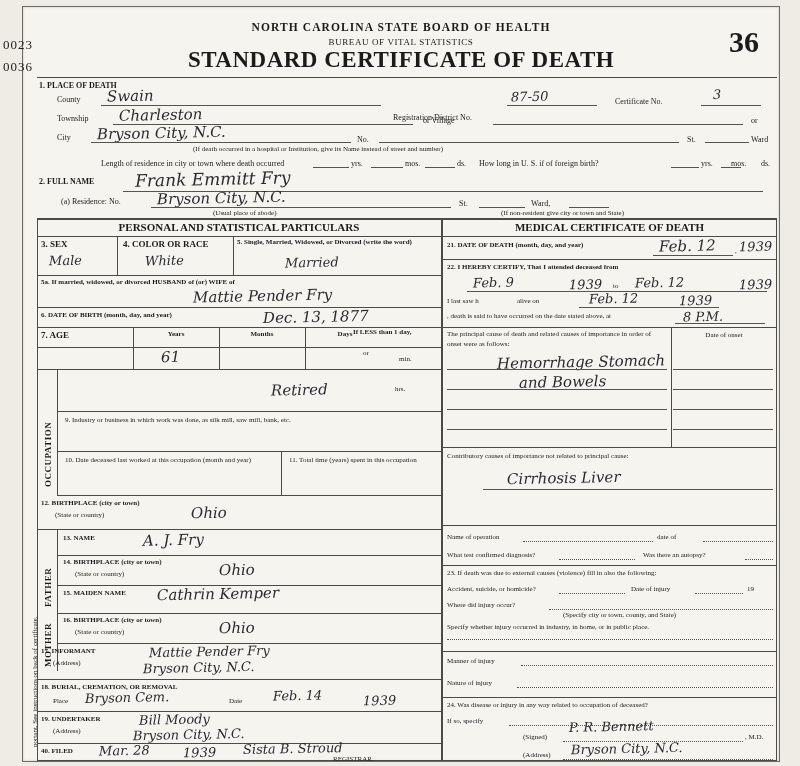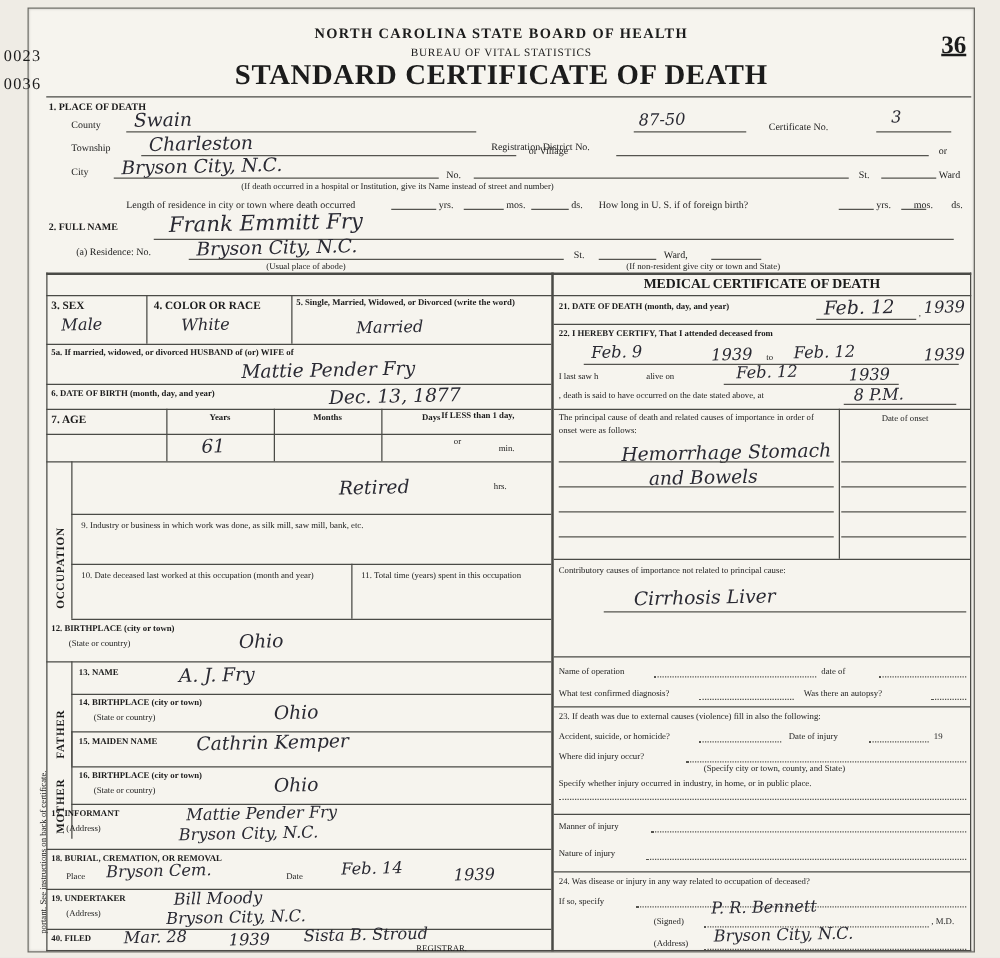--- a/index.html
+++ b/index.html
@@ -23,21 +23,21 @@
   .hwlg{font-size:17px;}
 </style>
 </head>
 <body>
 
 <div class="page">
   <div class="sheet">
 
     <div class="abs pr" style="left:-20px;top:30px;font-size:13px;letter-spacing:1px;">0023</div>
     <div class="abs pr" style="left:-20px;top:52px;font-size:13px;letter-spacing:1px;">0036</div>
-    <div class="abs pr bold" style="right:6px;top:18px;font-size:20px;text-decoration:underline;">36</div>
+    <div class="abs pr bold" style="right:20px;top:18px;font-size:30px;">36</div>
 
     <div class="abs ctr bold pr" style="left:0;top:14px;width:756px;font-size:11.5px;letter-spacing:1.1px;">NORTH CAROLINA STATE BOARD OF HEALTH</div>
     <div class="abs ctr pr" style="left:0;top:30px;width:756px;font-size:9px;letter-spacing:.6px;">BUREAU OF VITAL STATISTICS</div>
     <div class="abs ctr bold pr" style="left:0;top:40px;width:756px;font-size:23px;letter-spacing:.5px;">STANDARD CERTIFICATE OF DEATH</div>
 
     <div class="vert xsmall pr" style="left:8px;top:740px;">portant. See instructions on back of certificate.</div>
 
     <div class="ln" style="left:14px;top:70px;width:740px;height:1px;"></div>
 
     <div class="abs pr bold small" style="left:16px;top:74px;text-align:right;">1. PLACE OF DEATH</div>
@@ -97,20 +97,21 @@
     <div class="abs pr xsmall" style="left:190px;top:202px;">(Usual place of abode)</div>
     <div class="abs pr xsmall" style="left:478px;top:202px;">(If non-resident give city or town and State)</div>
 
     <div class="ln" style="left:14px;top:211px;width:740px;height:1.5px;"></div>
     <div class="ln" style="left:14px;top:229px;width:740px;height:1px;"></div>
     <div class="ln" style="left:418px;top:211px;width:1.5px;height:543px;"></div>
     <div class="ln" style="left:14px;top:211px;width:1.2px;height:543px;"></div>
     <div class="ln" style="left:753px;top:211px;width:1.2px;height:543px;"></div>
     <div class="ln" style="left:14px;top:753px;width:740px;height:1.2px;"></div>
 
+    <div class="abs ctr bold pr" style="left:14px;top:214px;width:404px;font-size:11px;">PERSONAL AND STATISTICAL PARTICULARS</div>
     <div class="abs ctr bold pr" style="left:420px;top:214px;width:333px;font-size:11px;">MEDICAL CERTIFICATE OF DEATH</div>
 
     <div class="ln" style="left:14px;top:268px;width:404px;height:1px;"></div>
     <div class="ln" style="left:94px;top:229px;width:1px;height:39px;"></div>
     <div class="ln" style="left:210px;top:229px;width:1px;height:39px;"></div>
     <div class="abs pr cellnum" style="left:18px;top:232px;">3. SEX</div>
     <div class="abs hw hwsm" style="left:26px;top:246px;">Male</div>
     <div class="abs pr cellnum" style="left:100px;top:232px;">4. COLOR OR RACE</div>
     <div class="abs hw hwsm" style="left:122px;top:246px;">White</div>
     <div class="abs pr xsmall bold" style="left:214px;top:231px;width:200px;line-height:9px;">5. Single, Married, Widowed, or Divorced (write the word)</div>

